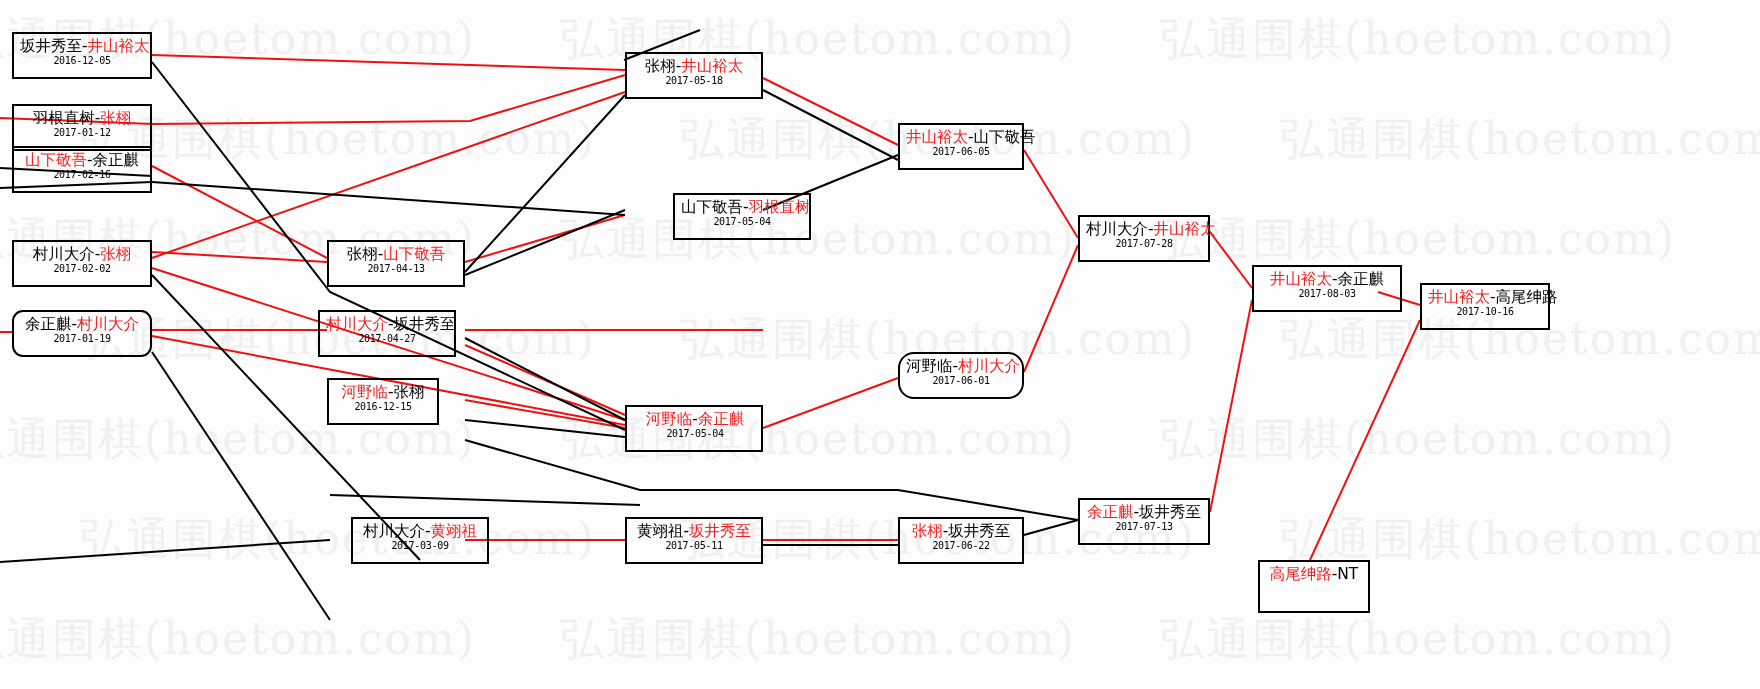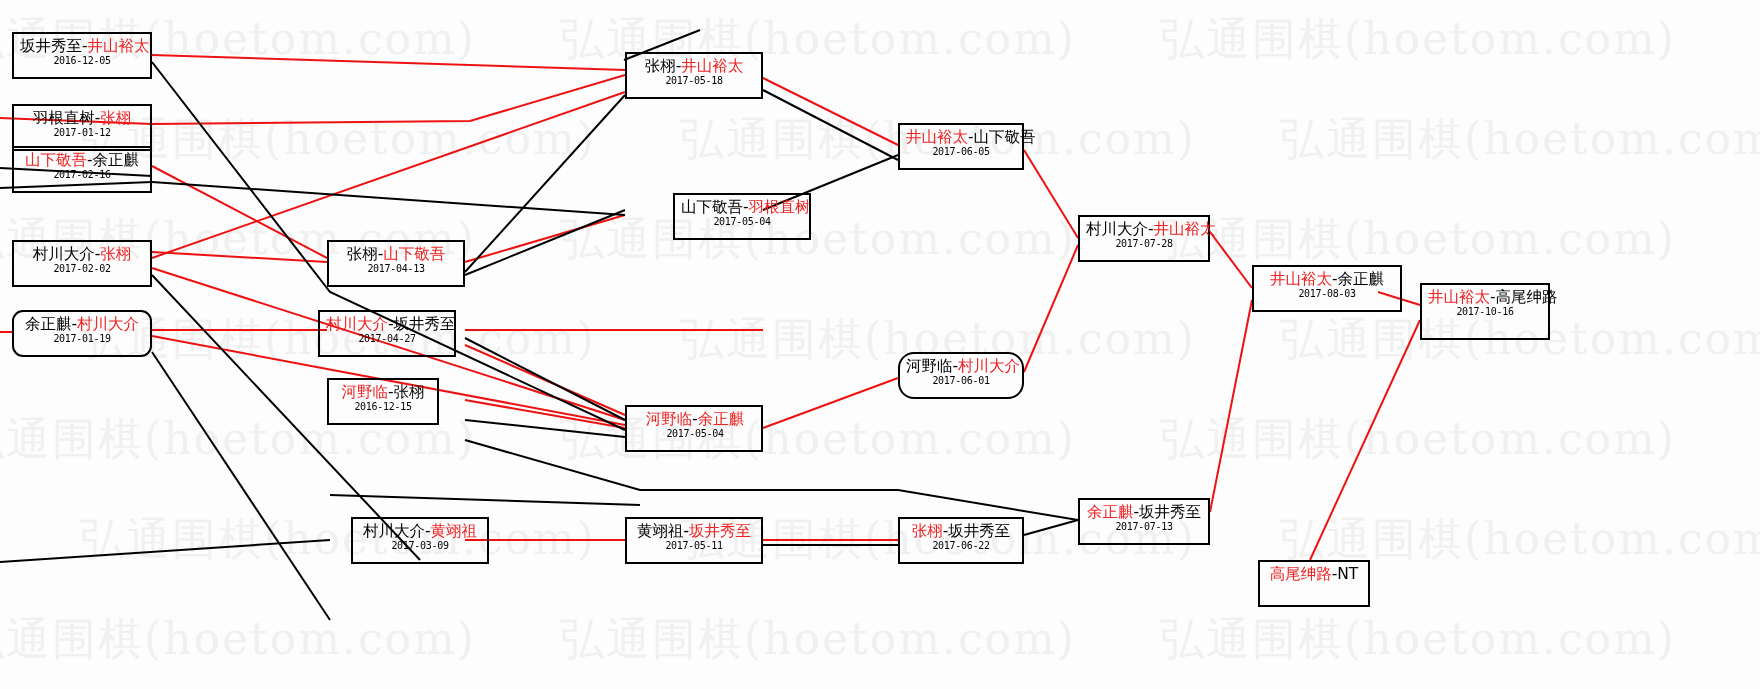--- a/index.html
+++ b/index.html
@@ -194,22 +194,22 @@
         <span class="dt">2017-07-28</span>
       </div>
       <div class="node" id="n18" style="left: 1078px; top: 498px; width: 132px; height: 47px; border-color: rgb(0, 0, 0);">
         <span class="ttl"><span class="red">余正麒</span><span class="blk">-</span><span class="blk">坂井秀至</span></span>
         <span class="dt">2017-07-13</span>
       </div>
       <div class="node" id="n19" style="left: 1252px; top: 265px; width: 150px; height: 47px; border-color: rgb(0, 0, 0);">
         <span class="ttl"><span class="red">井山裕太</span><span class="blk">-</span><span class="blk">余正麒</span></span>
         <span class="dt">2017-08-03</span>
       </div>
-      <div class="node" id="n20" style="left: 1258px; top: 560px; width: 112px; height: 47px; border-color: rgb(0, 0, 0);">
+      <div class="node" id="n20" style="left: 1258px; top: 560px; width: 112px; height: 53px; border-color: rgb(0, 0, 0);">
         <span class="ttl"><span class="red">高尾绅路</span><span class="blk">-</span><span class="blk">NT</span></span>
         <span class="dt"></span>
       </div>
-      <div class="node" id="n21" style="left: 1420px; top: 283px; width: 130px; height: 57px; border-color: rgb(0, 0, 0);">
+      <div class="node" id="n21" style="left: 1420px; top: 283px; width: 130px; height: 47px; border-color: rgb(0, 0, 0);">
         <span class="ttl"><span class="red">井山裕太</span><span class="blk">-</span><span class="blk">高尾绅路</span></span>
         <span class="dt">2017-10-16</span>
       </div>
     </div>
 </div>
 
 </body></html>

